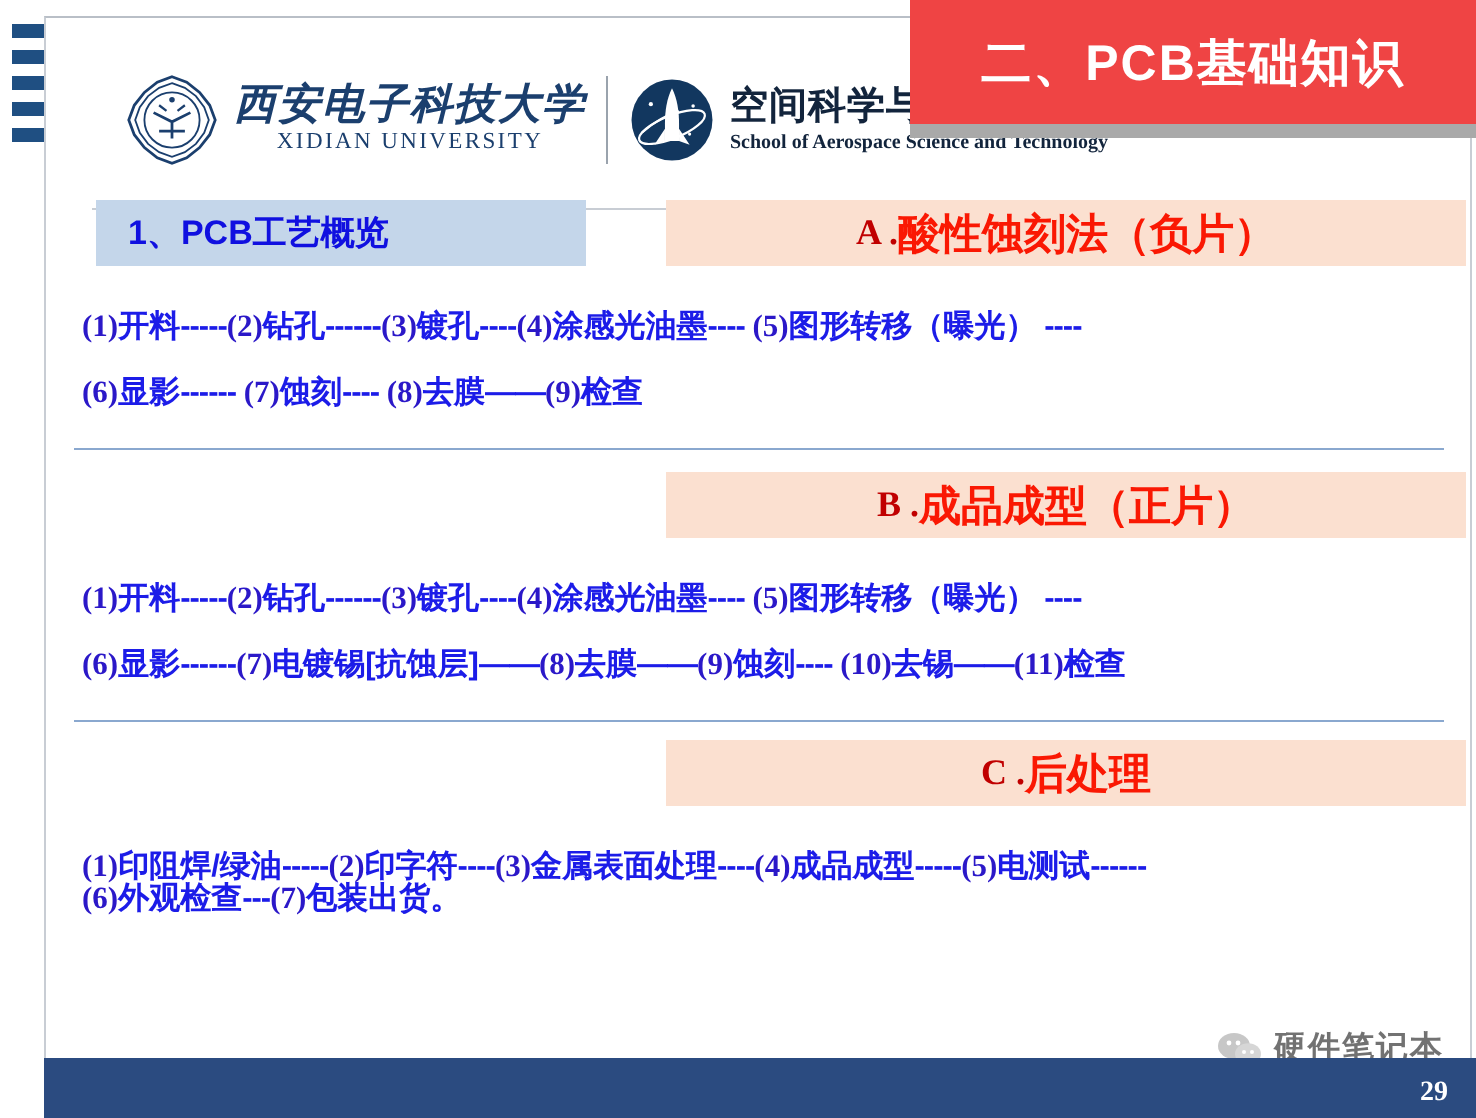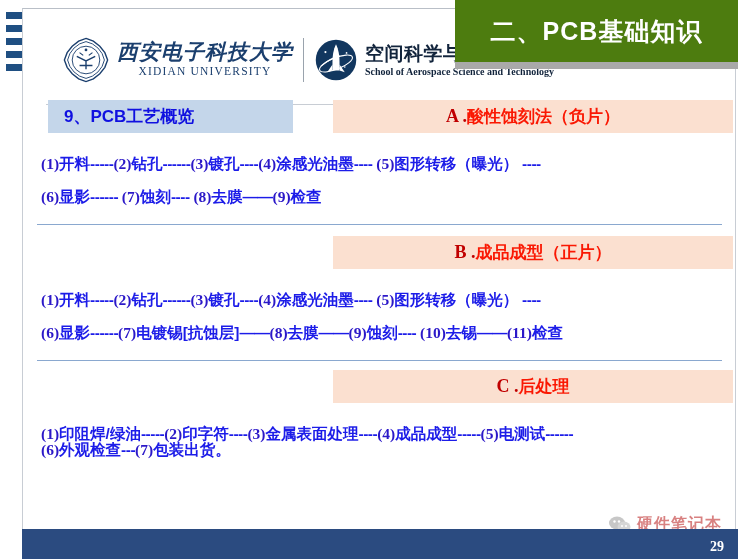--- a/index.html
+++ b/index.html
@@ -122,21 +122,21 @@
     margin-top: 4px;
     white-space: nowrap;
   }
 
   .title-banner {
     position: absolute;
     left: 455px;
     top: 0px;
     width: 283px;
     height: 62px;
-    background: #4d7c0f;
+    background: #ef4444;
     display: flex;
     align-items: center;
     justify-content: center;
   }
   .title-banner span {
     color: #ffffff;
     font-size: 25px;
     font-weight: bold;
     letter-spacing: 1px;
   }
@@ -198,21 +198,21 @@
     align-items: center;
     justify-content: center;
   }
   .pill-right .sec-letter {
     font-family: "Liberation Serif", "DejaVu Serif", serif;
     font-size: 18px;
     font-weight: bold;
     color: #c00000;
   }
   .pill-right .sec-name {
-    font-size: 17px;
+    font-size: 21px;
     font-weight: bold;
     color: #fa1803;
   }
 
   .steps-line {
     font-size: 15.5px;
     font-weight: bold;
     color: #1c1ce8;
     white-space: nowrap;
     padding-left: 18px;
@@ -258,21 +258,21 @@
     position: absolute;
     right: 16px;
     bottom: 24px;
     display: flex;
     align-items: center;
     opacity: 0.55;
   }
   .watermark .wm-text {
     font-size: 16px;
     font-weight: bold;
-    color: #b91c1c;
+    color: #000000;
     margin-left: 5px;
     letter-spacing: 1px;
   }
 </style>
 </head>
 <body>
 
 <div class="slide">
 
   <div class="stripes">
@@ -326,21 +326,21 @@
 
   <div class="title-banner">
     <span>二、PCB基础知识</span>
   </div>
   <div class="banner-shadow"></div>
 
   <div class="body-area">
 
     <div class="band" style="margin-top:14px;">
       <div class="pill-left">
-        <span>9、PCB工艺概览</span>
+        <span>1、PCB工艺概览</span>
       </div>
       <div class="pill-right">
         <span class="sec-letter">A .</span>
         <span class="sec-name">酸性蚀刻法（负片）</span>
       </div>
     </div>
 
     <div class="steps-line" style="margin-top:23px;"><span class="num">(1)</span><span>开料</span><span class="dash">-----</span><span class="num">(2)</span><span>钻孔</span><span class="dash">------</span><span class="num">(3)</span><span>镀孔</span><span class="dash">----</span><span class="num">(4)</span><span>涂感光油墨</span><span class="dash">---- </span><span class="num">(5)</span><span>图形转移（曝光）</span><span class="dash"> ----</span></div>
     <div class="steps-line" style="margin-top:17px;"><span class="num">(6)</span><span>显影</span><span class="dash">------ </span><span class="num">(7)</span><span>蚀刻</span><span class="dash">---- </span><span class="num">(8)</span><span>去膜</span><span class="dash">——</span><span class="num">(9)</span><span>检查</span></div>
 

